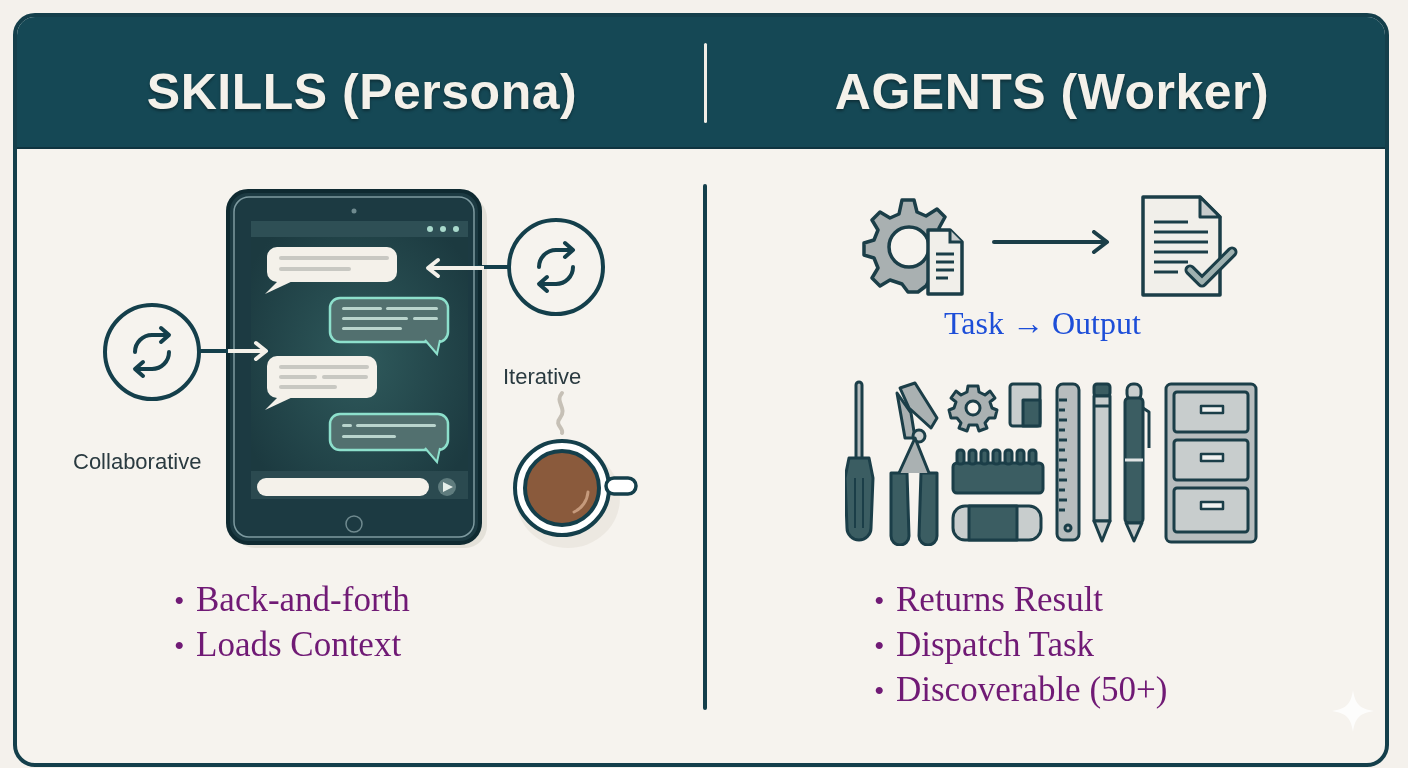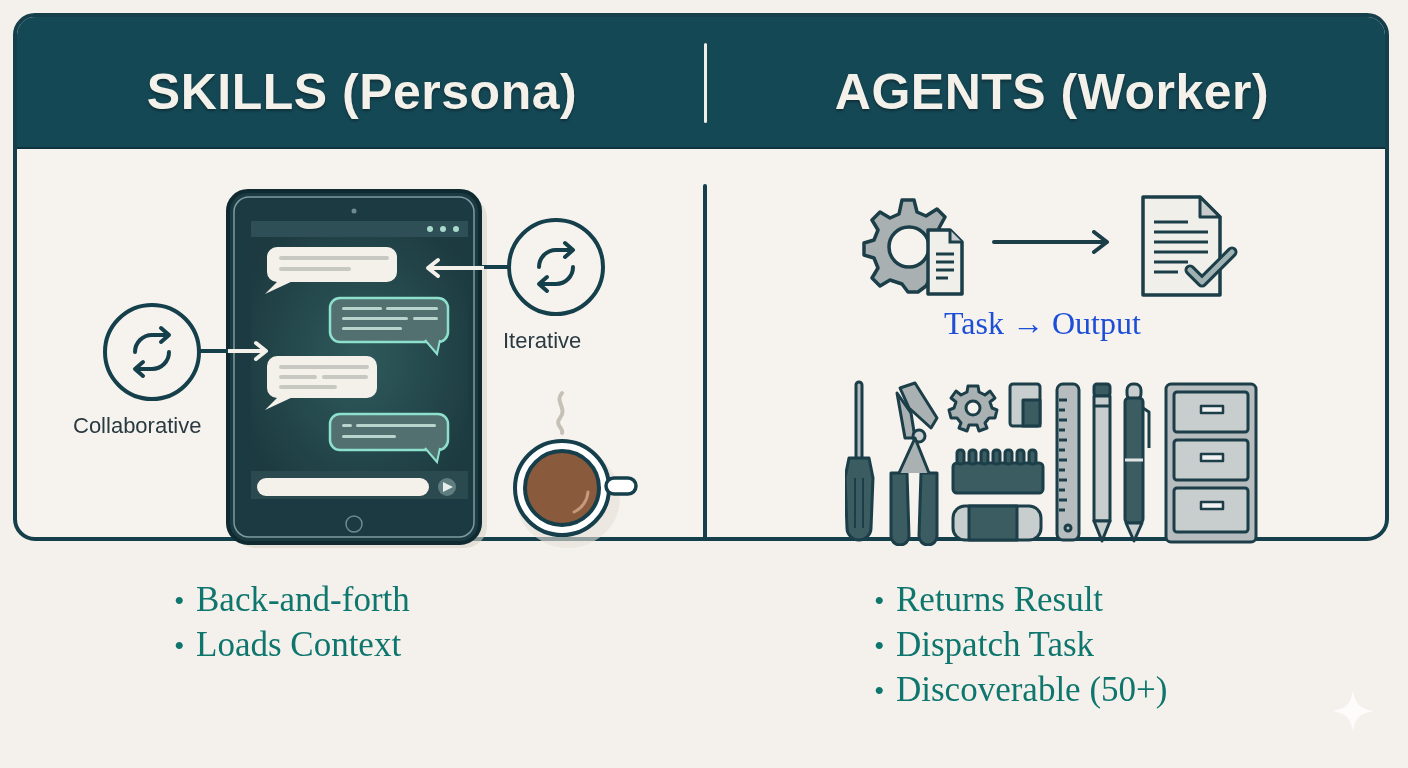--- a/index.html
+++ b/index.html
@@ -1,26 +1,26 @@
 <!DOCTYPE html>
 <html><head>
 <meta charset="utf-8">
 <style>
   html,body{margin:0;padding:0;}
   body{width:1408px;height:768px;background:#f4f1ec;position:relative;overflow:hidden;font-family:"Liberation Sans",sans-serif;}
-  .frame{position:absolute;left:13px;top:13px;width:1376px;height:528px;border:4px solid #143f4b;border-radius:22px;background:#f6f3ee;box-sizing:border-box;overflow:hidden;}
+  .frame{position:absolute;left:13px;top:13px;width:1376px;height:754px;border:4px solid #143f4b;border-radius:22px;background:#f6f3ee;box-sizing:border-box;overflow:hidden;}
   .header{position:absolute;left:0;top:0;right:0;height:130px;background:#154855;border-bottom:2px solid #0f3440;}
   .h-title{position:absolute;top:0;height:130px;line-height:150px;font-size:50px;font-weight:bold;color:#f4f1ea;text-align:center;letter-spacing:0.5px;text-shadow:0 2px 3px rgba(0,0,0,0.35);}
   .h-left{left:0;width:690px;}
   .h-right{left:700px;width:670px;}
   .h-div{position:absolute;left:687px;top:26px;width:3px;height:80px;background:#f1eee7;border-radius:2px;}
   .mid-div{position:absolute;left:686px;top:167px;width:4px;height:526px;background:#143f4b;border-radius:2px;}
   .abs{position:absolute;}
-  .label-sans{position:absolute;font-family:"Liberation Sans",sans-serif;font-size:22px;color:#2a3a40;}
-  .bullets{position:absolute;font-family:"Liberation Serif","DejaVu Serif",serif;font-size:35px;color:#0f766e;line-height:44px;}
+  .label-sans{position:absolute;font-family:"Liberation Sans",sans-serif;font-size:22px;color:#2a3a40;margin-top:36px;}
+  .bullets{position:absolute;font-family:"Liberation Serif","DejaVu Serif",serif;font-size:35px;color:#701a75;line-height:44px;}
   .bullets div::before{content:"\2022";display:inline-block;width:22px;font-size:30px;}
   .caption{position:absolute;font-family:"Liberation Serif","DejaVu Serif",serif;font-size:32px;color:#1d4ed8;}
 </style>
 </head>
 <body>
 
 <div class="frame">
   <div class="header">
     <div class="h-title h-left">SKILLS (Persona)</div>
     <div class="h-div"></div>

